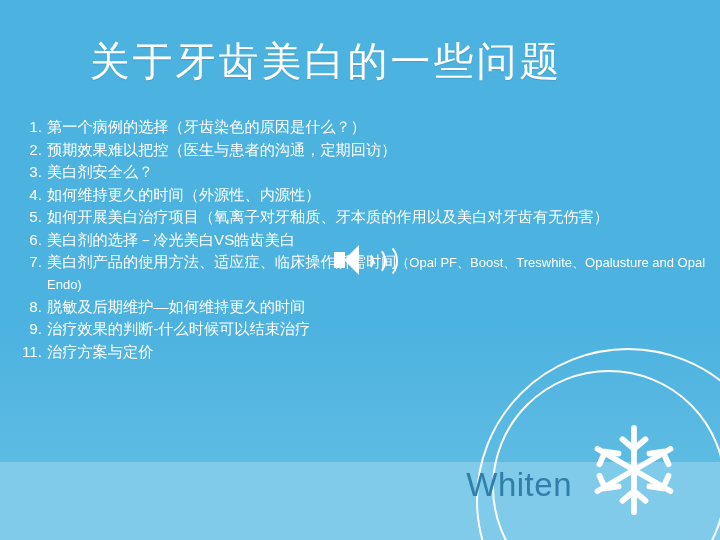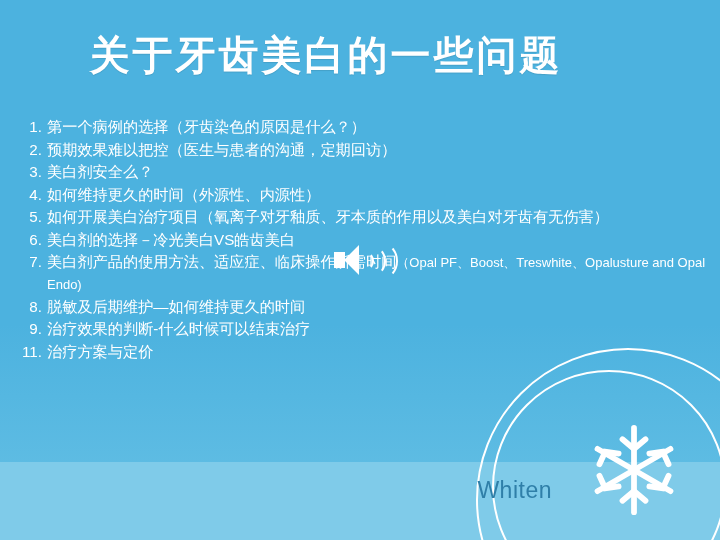--- a/index.html
+++ b/index.html
@@ -51,36 +51,36 @@
   .snowflake {
     position: absolute;
     right: 38px;
     bottom: 22px;
     width: 96px;
     height: 96px;
     color: #ffffff;
   }
   .whiten-label {
     position: absolute;
-    right: 168px;
+    right: 148px;
     bottom: 36px;
-    font-size: 23px;
+    font-size: 33px;
     color: #2f7fa8;
     letter-spacing: 0.5px;
   }
   .title {
     position: absolute;
-    top: 28px;
+    top: 34px;
     left: 0;
     width: 652px;
     text-align: center;
     font-size: 40px;
     color: #ffffff;
     letter-spacing: 3px;
-    font-weight: bold;
+    font-weight: normal;
     text-shadow: 0 1px 1px rgba(0,0,0,0.10);
   }
   .list {
     position: absolute;
     top: 116px;
     left: 16px;
     width: 690px;
   }
   .item {
     display: flex;

